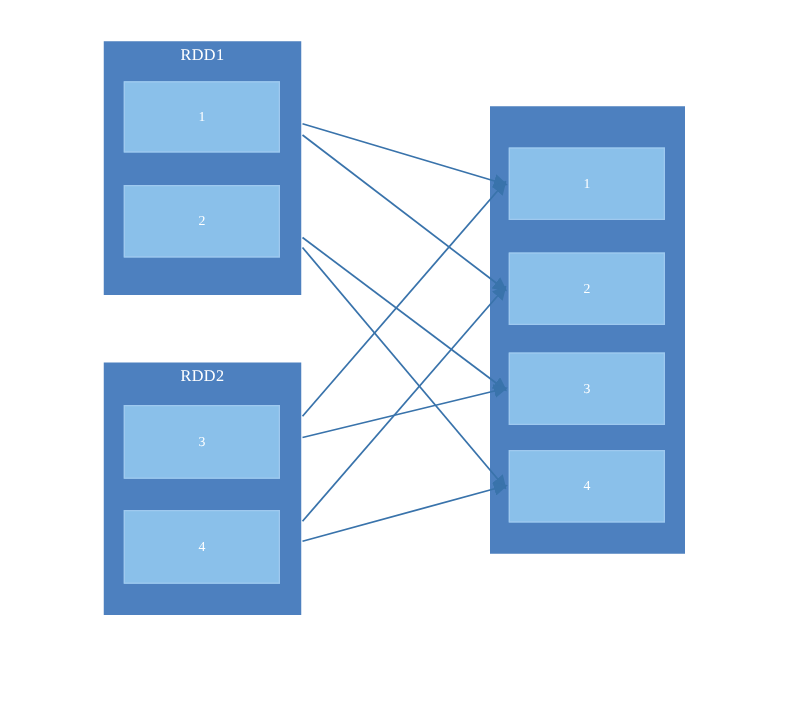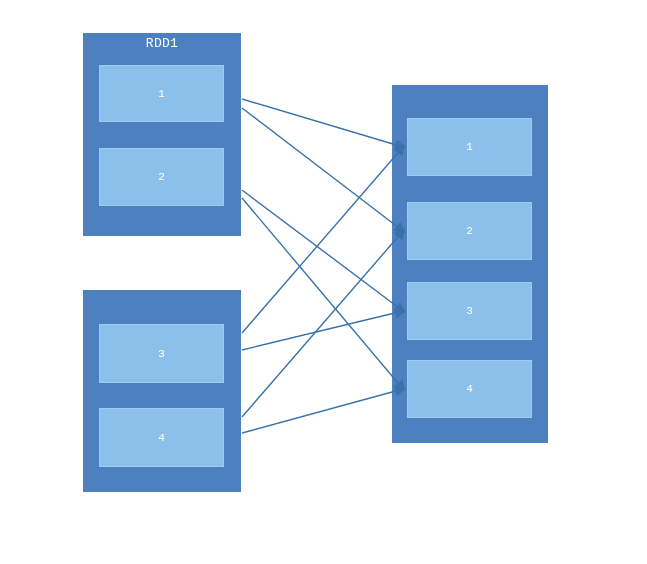--- a/index.html
+++ b/index.html
@@ -1,21 +1,21 @@
 <!DOCTYPE html>
 <html style="--group-fill: #4d80bf; --partition-fill: #8ac0ea; --partition-border: #9fc9ef; --arrow: #3973ab; --text: #ffffff; --background: #ffffff;"><head>
 <meta charset="utf-8">
 <style>
   html, body { margin: 0; padding: 0; background: #ffffff; }
   #canvas {
     position: relative;
     width: 549px;
     height: 564px;
     background: var(--background, #ffffff);
-    font-family: Liberation Mono, monospace;
+    font-family: Liberation Serif, serif;
     overflow: hidden;
   }
   #edges {
     position: absolute;
     left: 0; top: 0;
     width: 647px; height: 564px;
     z-index: 3;
     pointer-events: none;
   }
   .group {
@@ -71,20 +71,21 @@
     <div class="group-title">RDD1</div>
     <div class="partition" style="left: 16px; top: 32px; width: 125px; height: 57px;">
       <span>1</span>
     </div>
     <div class="partition" style="left: 16px; top: 115px; width: 125px; height: 58px;">
       <span>2</span>
     </div>
   </div>
 
   <div class="group" style="left: 83px; top: 290px; width: 158px; height: 202px;">
+    <div class="group-title">RDD2</div>
     <div class="partition" style="left: 16px; top: 34px; width: 125px; height: 59px;">
       <span>3</span>
     </div>
     <div class="partition" style="left: 16px; top: 118px; width: 125px; height: 59px;">
       <span>4</span>
     </div>
   </div>
 
   <div class="group" style="left: 392px; top: 85px; width: 156px; height: 358px;">
     <div class="partition" style="left: 15px; top: 33px; width: 125px; height: 58px;">

